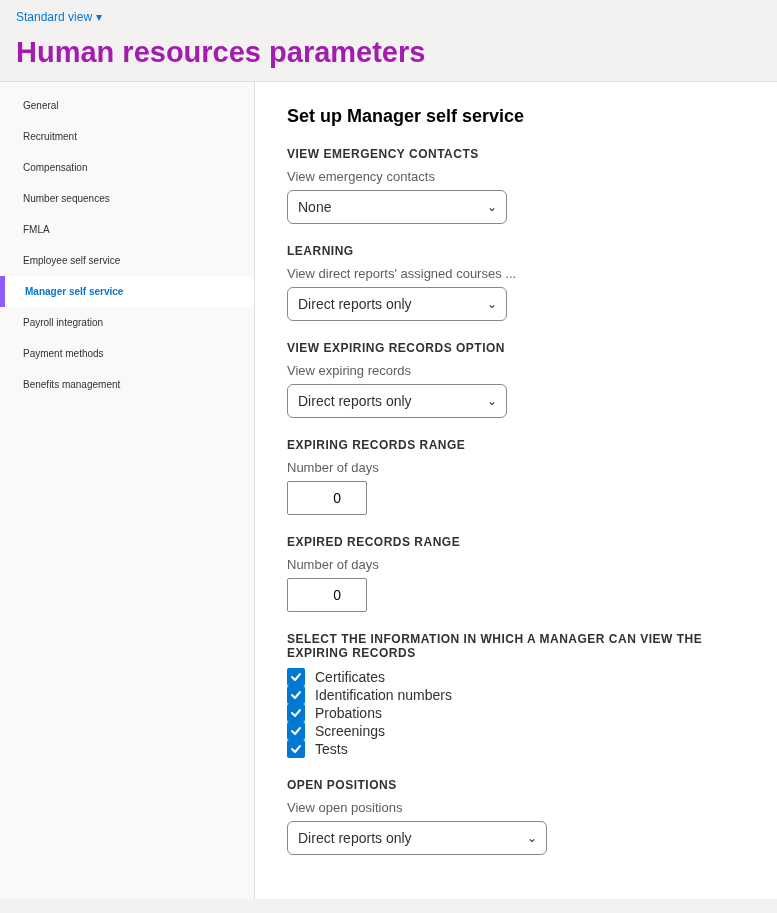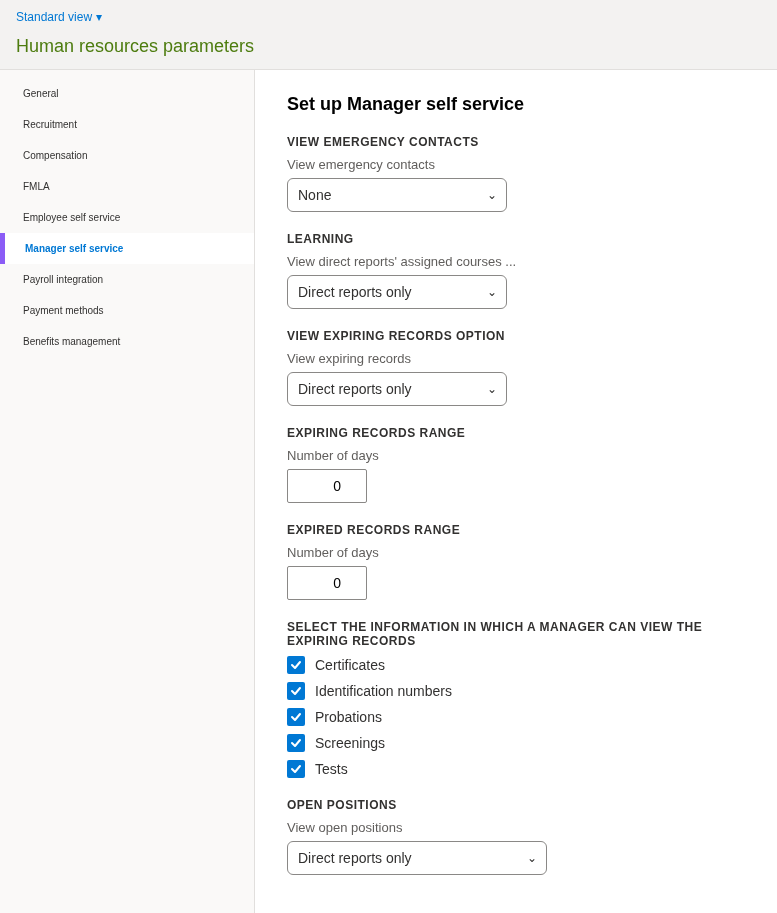--- a/index.html
+++ b/index.html
@@ -21,23 +21,23 @@
     .standard-view {
       font-size: 12px;
       color: #0078d4;
       cursor: pointer;
       display: flex;
       gap: 4px;
       margin-bottom: 4px;
     }
 
     .page-title {
-      font-size: 18px;
-      font-weight: 400;
-      color: #4d7c0f;
+      font-size: 29px;
+      font-weight: 700;
+      color: #a21caf;
       padding: 8px 0 8px 0;
     }
 
     .main-layout {
       display: flex;
       height: calc(100% - 80px);
     }
 
     .sidebar {
       width: 255px;
@@ -130,21 +130,21 @@
       border: 1px solid #8a8886;
       border-radius: 2px;
       font-size: 14px;
       text-align: right;
       height: 34px;
     }
 
     .checkbox-group {
       display: flex;
       flex-direction: column;
-      gap: 8px;
+      gap: 0;
       margin-top: 8px;
     }
 
     .checkbox-item {
       display: flex;
       align-items: center;
       gap: 10px;
       cursor: pointer;
     }
 
@@ -187,20 +187,23 @@
 <div class="main-layout">
   <div class="sidebar">
     <div class="sidebar-item">
       <span>General</span>
     </div>
     <div class="sidebar-item">
       <span>Recruitment</span>
     </div>
     <div class="sidebar-item">
       <span>Compensation</span>
+    </div>
+    <div class="sidebar-item">
+      <span>Number sequences</span>
     </div>
     <div class="sidebar-item">
       <span>FMLA</span>
     </div>
     <div class="sidebar-item">
       <span>Employee self service</span>
     </div>
     <div class="sidebar-item active">
       <span>Manager self service</span>
     </div>

